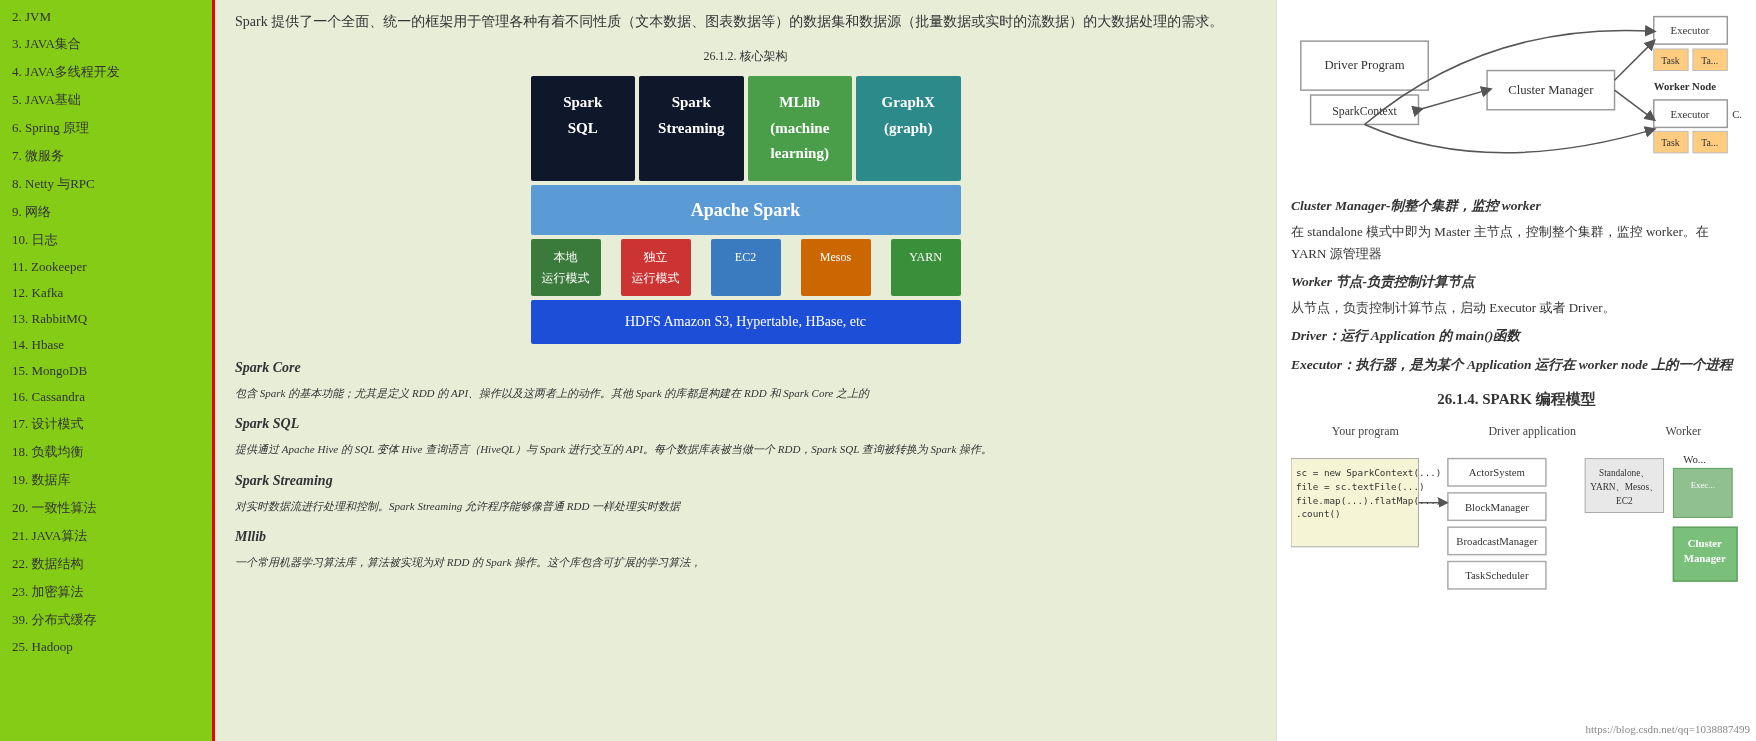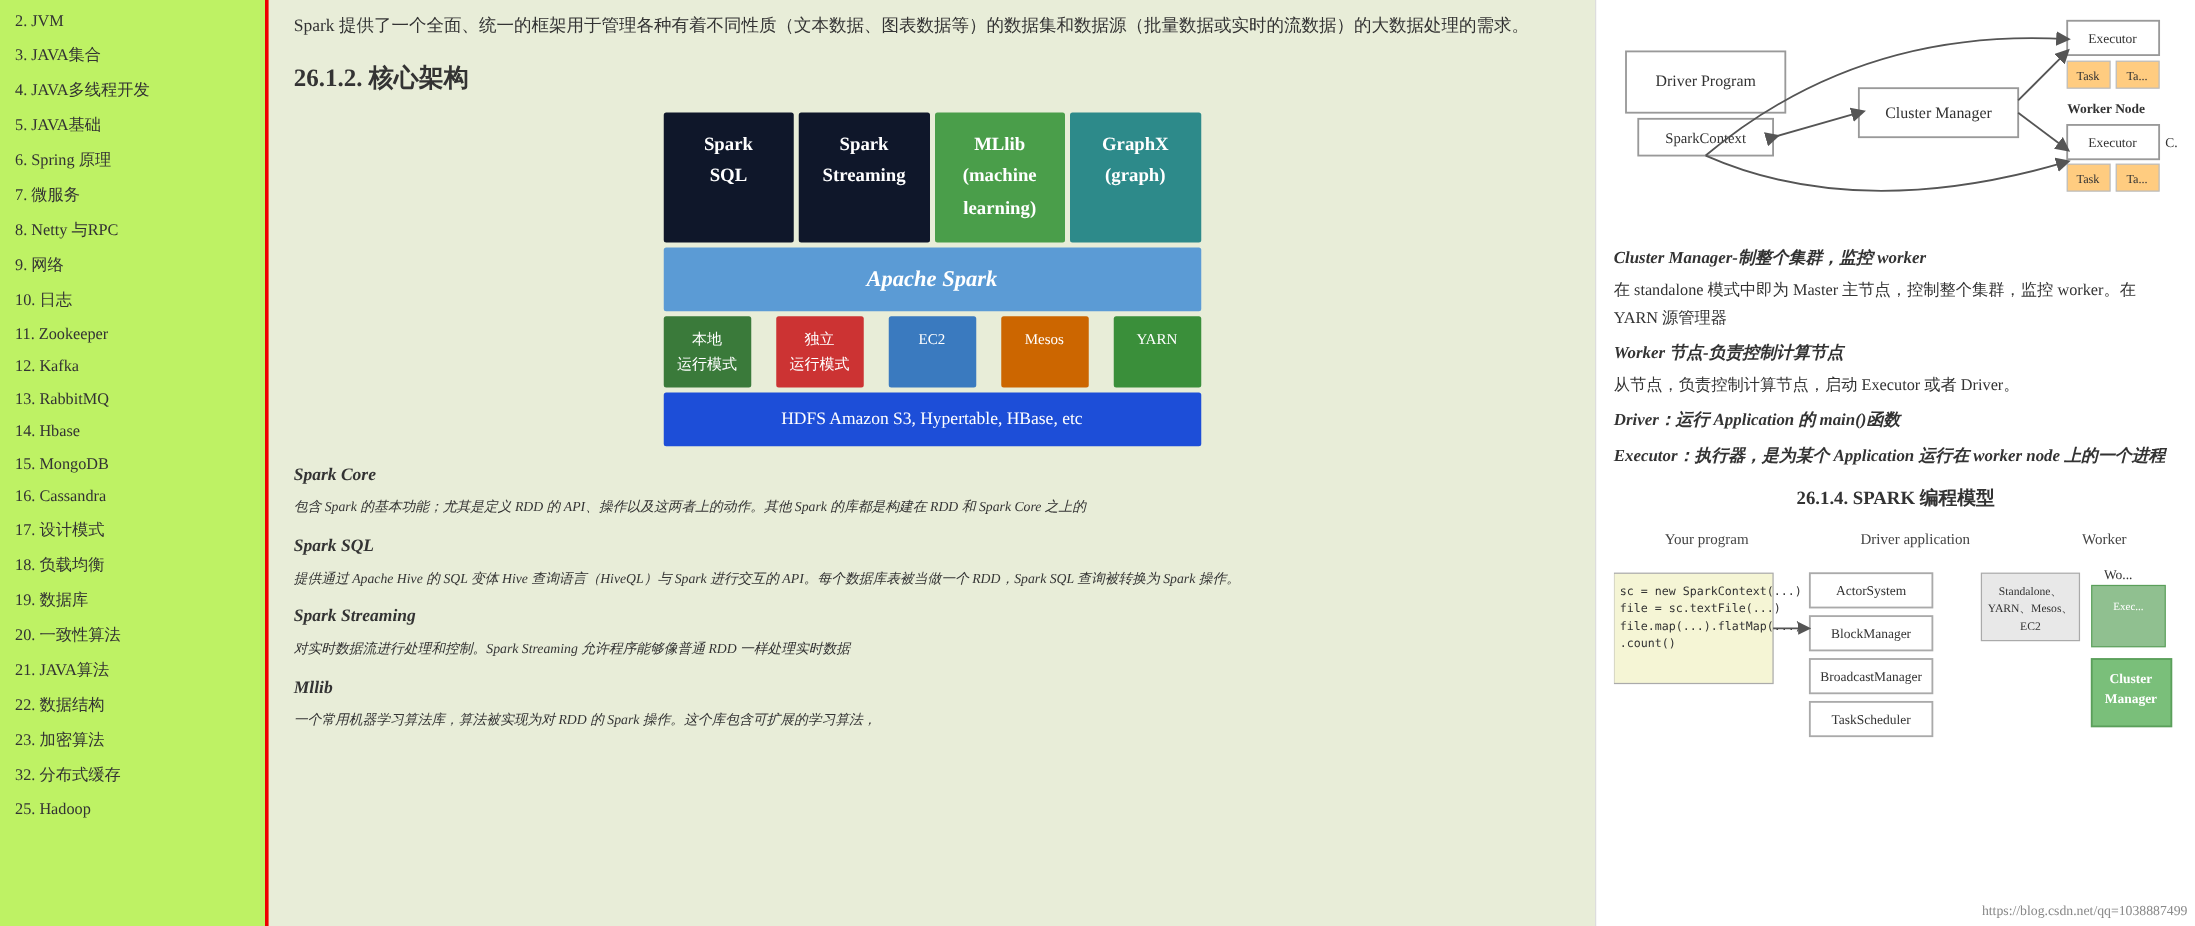--- a/index.html
+++ b/index.html
@@ -2,21 +2,21 @@
 <html><head>
   <meta charset="utf-8">
   <style>
     * { margin: 0; padding: 0; box-sizing: border-box; }
     body { font-family: "SimSun", "宋体", serif; font-size: 14px; display: flex; width: 1756px; min-height: 741px; overflow: hidden; background: #fff; }
 
     
     #sidebar {
       width: 215px;
       min-width: 215px;
-      background: #bef264;
+      background: #84cc16;
       border-right: 3px solid #e00;
       overflow-y: auto;
       padding: 4px 0;
     }
     .sidebar-item {
       padding: 5px 12px;
       font-size: 13px;
       color: #333;
       cursor: pointer;
       white-space: nowrap;
@@ -32,23 +32,23 @@
       color: #333;
       line-height: 1.7;
     }
 
     .section-intro {
       margin-bottom: 8px;
       font-size: 14px;
     }
 
     .section-title {
-      font-size: 20px;
-      font-weight: bold;
-      text-align: left;
+      font-size: 12px;
+      font-weight: normal;
+      text-align: center;
       margin: 12px 0 10px 0;
     }
 
     
     .spark-diagram {
       width: 430px;
       margin: 0 auto 12px auto;
       background: transparent;
     }
 
@@ -73,21 +73,20 @@
 
     .spark-core-row {
       background: #5b9bd5;
       color: #fff;
       text-align: center;
       font-size: 18px;
       font-weight: bold;
       padding: 10px;
       margin-bottom: 4px;
       border-radius: 2px;
-      font-style: italic;
     }
 
     .spark-modes-row {
       display: flex;
       gap: 20px;
       margin-bottom: 4px;
     }
 
     .mode-box {
       flex: 1;
@@ -201,21 +200,21 @@
   <div class="sidebar-item">14. Hbase</div>
   <div class="sidebar-item">15. MongoDB</div>
   <div class="sidebar-item">16. Cassandra</div>
   <div class="sidebar-item">17. 设计模式</div>
   <div class="sidebar-item">18. 负载均衡</div>
   <div class="sidebar-item">19. 数据库</div>
   <div class="sidebar-item">20. 一致性算法</div>
   <div class="sidebar-item">21. JAVA算法</div>
   <div class="sidebar-item">22. 数据结构</div>
   <div class="sidebar-item">23. 加密算法</div>
-  <div class="sidebar-item">32. 分布式缓存</div>
+  <div class="sidebar-item">39. 分布式缓存</div>
   <div class="sidebar-item">25. Hadoop</div>
 </div>
 
 <div id="main">
   <p class="section-intro">Spark 提供了一个全面、统一的框架用于管理各种有着不同性质（文本数据、图表数据等）的数据集和数据源（批量数据或实时的流数据）的大数据处理的需求。</p>
 
   <div class="section-title">26.1.2.   核心架构</div>
 
   <div class="spark-diagram">
     <div class="spark-top-row">

